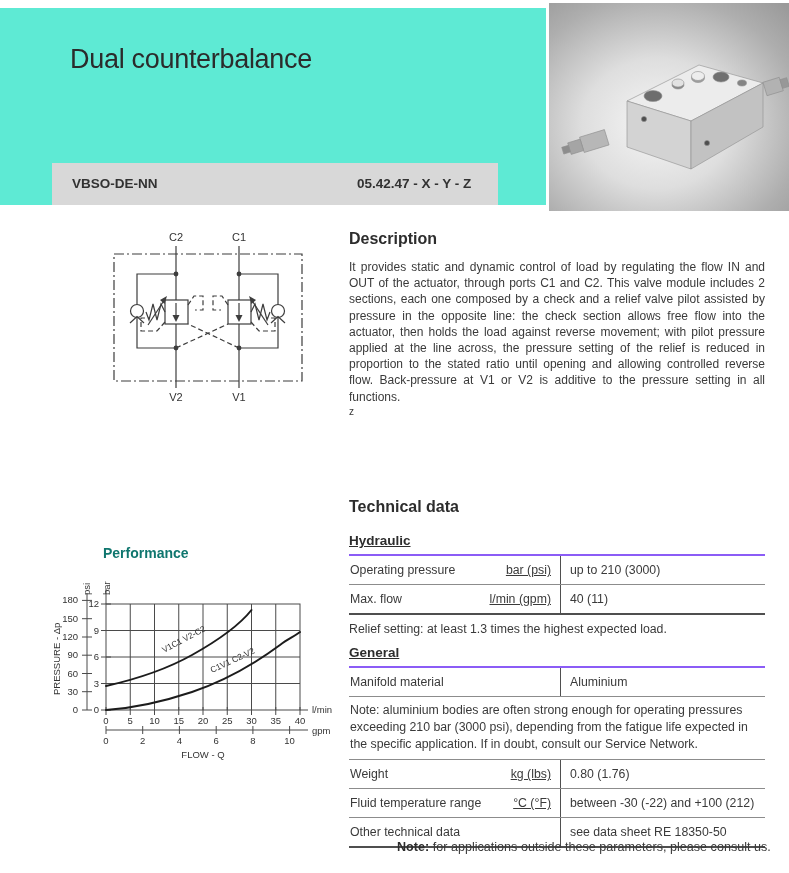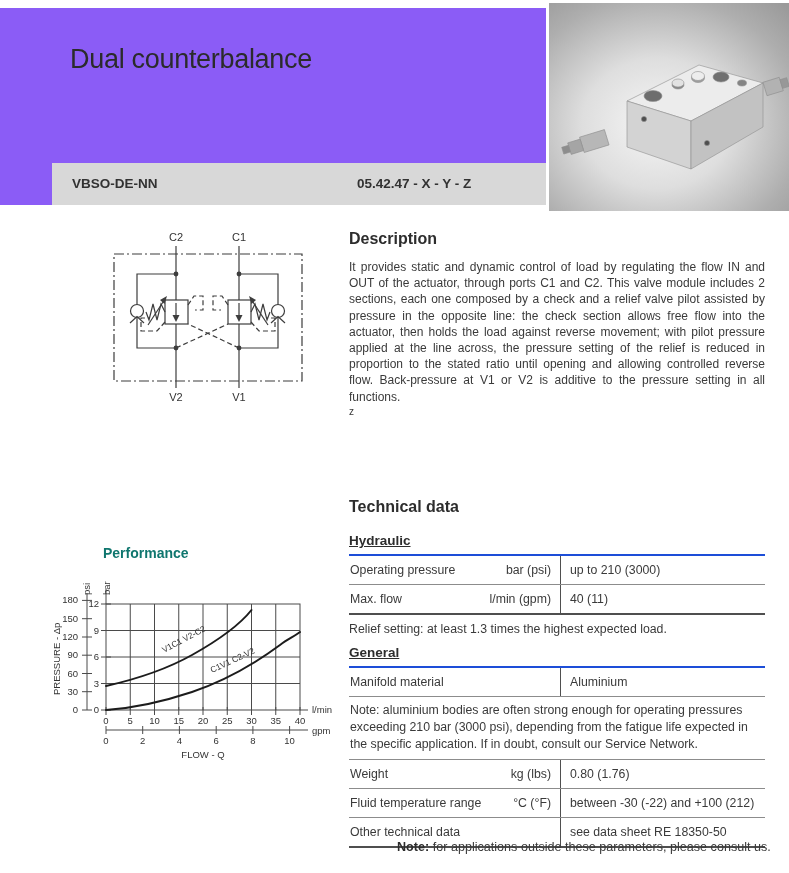--- a/index.html
+++ b/index.html
@@ -1,38 +1,38 @@
 <!DOCTYPE html>
 <html><head>
 <meta charset="utf-8">
 <style>
   html,body{margin:0;padding:0;}
   body{
     width:789px;height:873px;position:relative;background:#ffffff;
     font-family:"Liberation Sans","DejaVu Sans",sans-serif;color:#3a3a3a;overflow:hidden;
   }
-  .header-block{position:absolute;left:0;top:8px;width:546px;height:197px;background:#8b5cf6;}
+  .header-block{position:absolute;left:0;top:8px;width:546px;height:197px;background:#5eead4;}
   .page-title{position:absolute;left:70px;top:36px;font-size:27px;letter-spacing:-0.3px;color:#2b2b2b;}
-  .model-strip{position:absolute;left:52px;top:163px;width:494px;height:42px;background:#d8d8d8;}
+  .model-strip{position:absolute;left:52px;top:163px;width:446px;height:42px;background:#d8d8d8;}
   .model-name{position:absolute;left:20px;top:13px;font-size:13.5px;font-weight:bold;color:#323232;}
   .model-code{position:absolute;left:305px;top:13px;font-size:13.5px;font-weight:bold;color:#323232;}
   .photo{position:absolute;left:549px;top:3px;width:240px;height:208px;}
   .schematic{position:absolute;left:85px;top:228px;width:250px;height:180px;}
   .right-col{position:absolute;left:349px;width:416px;}
   .desc{top:230px;}
   .h1{font-size:16px;font-weight:bold;color:#2d2d2d;margin:0 0 11px 0;}
   .h2{font-size:13.5px;font-weight:bold;color:#2d2d2d;margin:0 0 6px 0;text-decoration:underline;}
   .body-text{font-size:12px;line-height:16.2px;text-align:justify;color:#3a3a3a;}
   .foot-z{font-size:10px;color:#3a3a3a;margin-top:1px;}
-  .tbl{border-top:2px solid #1d4ed8;border-bottom:2px solid #4f4f4f;font-size:12.3px;}
+  .tbl{border-top:2px solid #8b5cf6;border-bottom:2px solid #4f4f4f;font-size:12.3px;}
   .tbl .trow{display:flex;align-items:center;height:28px;border-bottom:1px solid #8c8c8c;}
   .tbl .trow:last-child{border-bottom:none;}
   .cell-left{width:211px;display:flex;justify-content:space-between;align-items:center;box-sizing:border-box;padding-right:9px;}
   .cell-label{padding-left:1px;}
-  .cell-unit{text-align:right;}
+  .cell-unit{text-align:right;text-decoration:underline;}
   .cell-value{flex:1;border-left:1px solid #4f4f4f;padding-left:9px;align-self:stretch;display:flex;align-items:center;}
   .tbl-note{padding:5px 1px 6px 1px;font-size:12.3px;line-height:17px;border-bottom:1px solid #8c8c8c;}
   .after-note{font-size:12.3px;margin-top:7px;}
   .perf-title{position:absolute;left:103px;top:545px;font-size:14px;font-weight:bold;color:#0f766e;}
   .chart{position:absolute;left:40px;top:565px;width:310px;height:205px;}
   .bottom-note{position:absolute;left:349px;top:840px;font-size:12.6px;color:#3a3a3a;padding-left:48px;}
   .bottom-note b{color:#2d2d2d;}
   svg text{font-family:"Liberation Sans","DejaVu Sans",sans-serif;}
   .ctick{font-size:9.5px;fill:#333;}
   .cunit{font-size:9.5px;fill:#333;}

